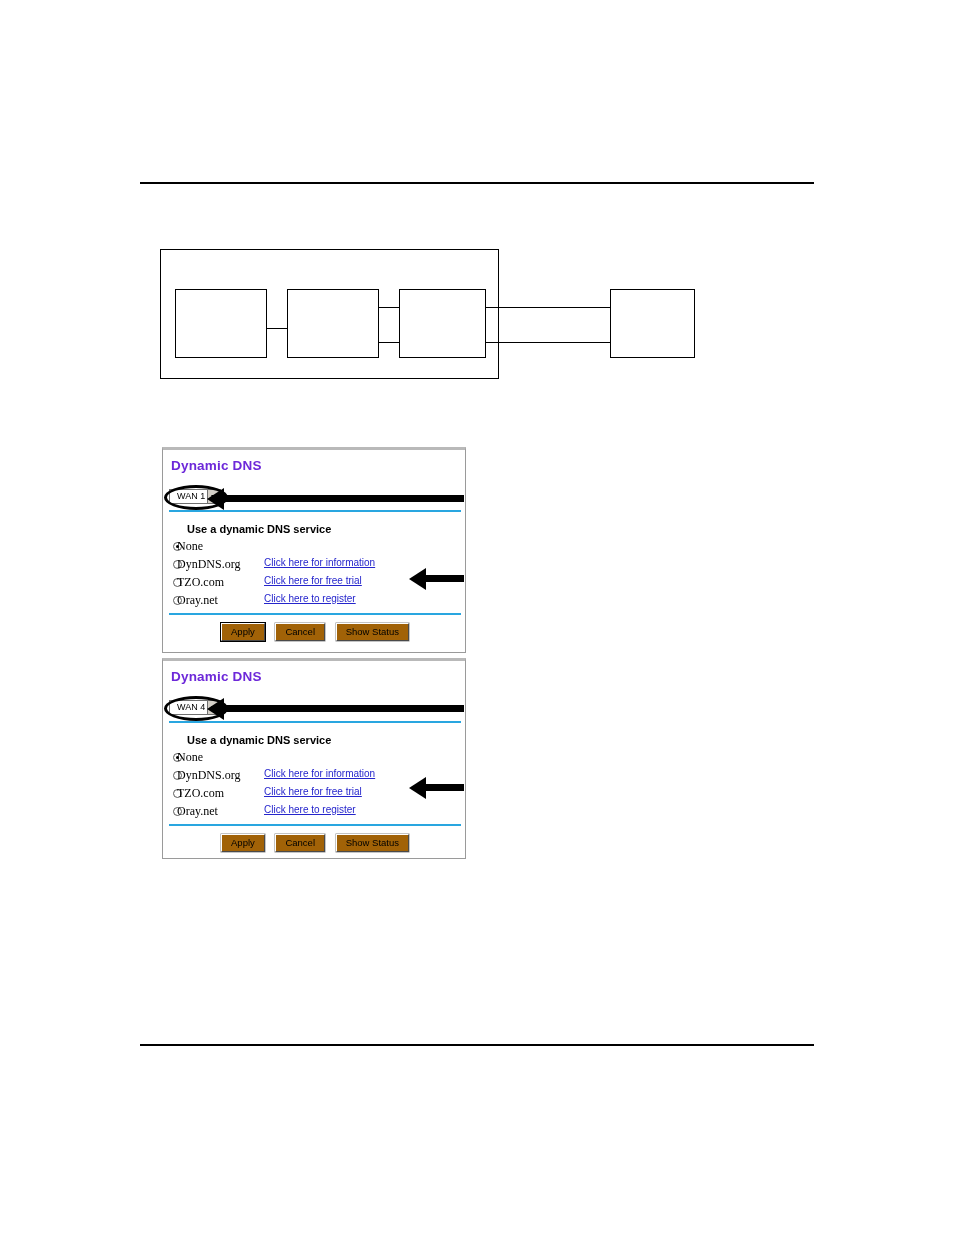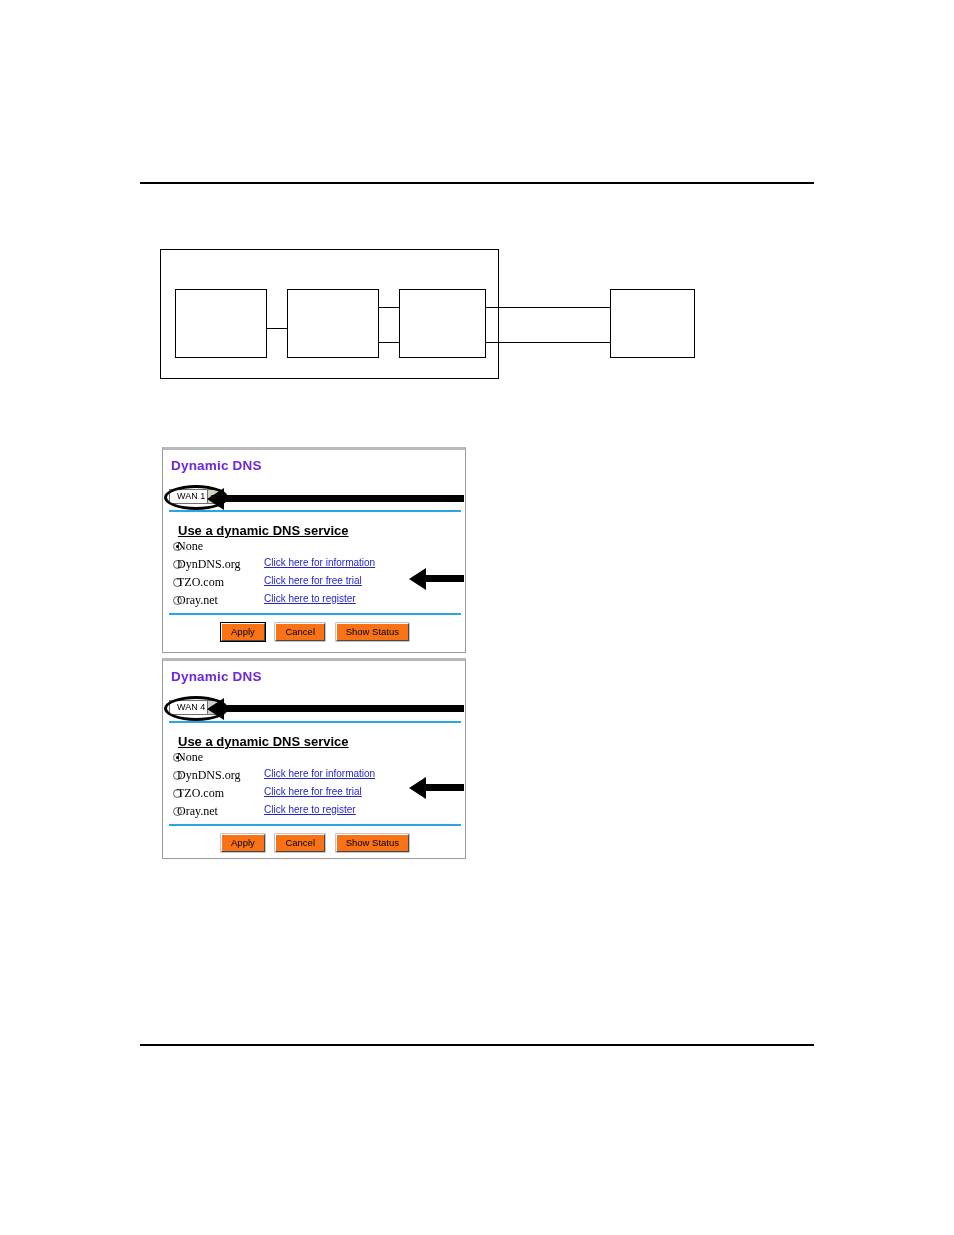--- a/index.html
+++ b/index.html
@@ -137,25 +137,24 @@
     left: 6px;
     width: 292px;
     height: 1.6px;
     background: #29a6e0;
   }
   .blue-rule-top-1 { top: 60px; }
   .blue-rule-bot-1 { top: 163px; }
 
   .section-label {
     position: absolute;
-    left: 15px;
+    left: 24px;
     top: 73px;
-    font-size: 13px;
+    font-size: 11px;
     font-weight: bold;
-    text-decoration: underline;
   }
 
   .radio-list {
     position: absolute;
     left: 10px;
     top: 89px;
   }
   .radio-row {
     position: relative;
     height: 18px;
@@ -204,21 +203,21 @@
     position: absolute;
     left: 0px;
     top: 173px;
     width: 304px;
     text-align: center;
   }
   .win-btn {
     display: inline-block;
     font-size: 9.5px;
     font-family: "Liberation Sans", sans-serif;
-    background: #f97316;
+    background: #a16207;
     border-top: 1px solid #ffffff;
     border-left: 1px solid #ffffff;
     border-right: 1px solid #4a4a4a;
     border-bottom: 1px solid #4a4a4a;
     padding: 2px 9px 3px 9px;
     margin: 0 4px;
     color: #000000;
     cursor: pointer;
     box-shadow: 0 0 0 0.5px #8a8a8a;
   }

